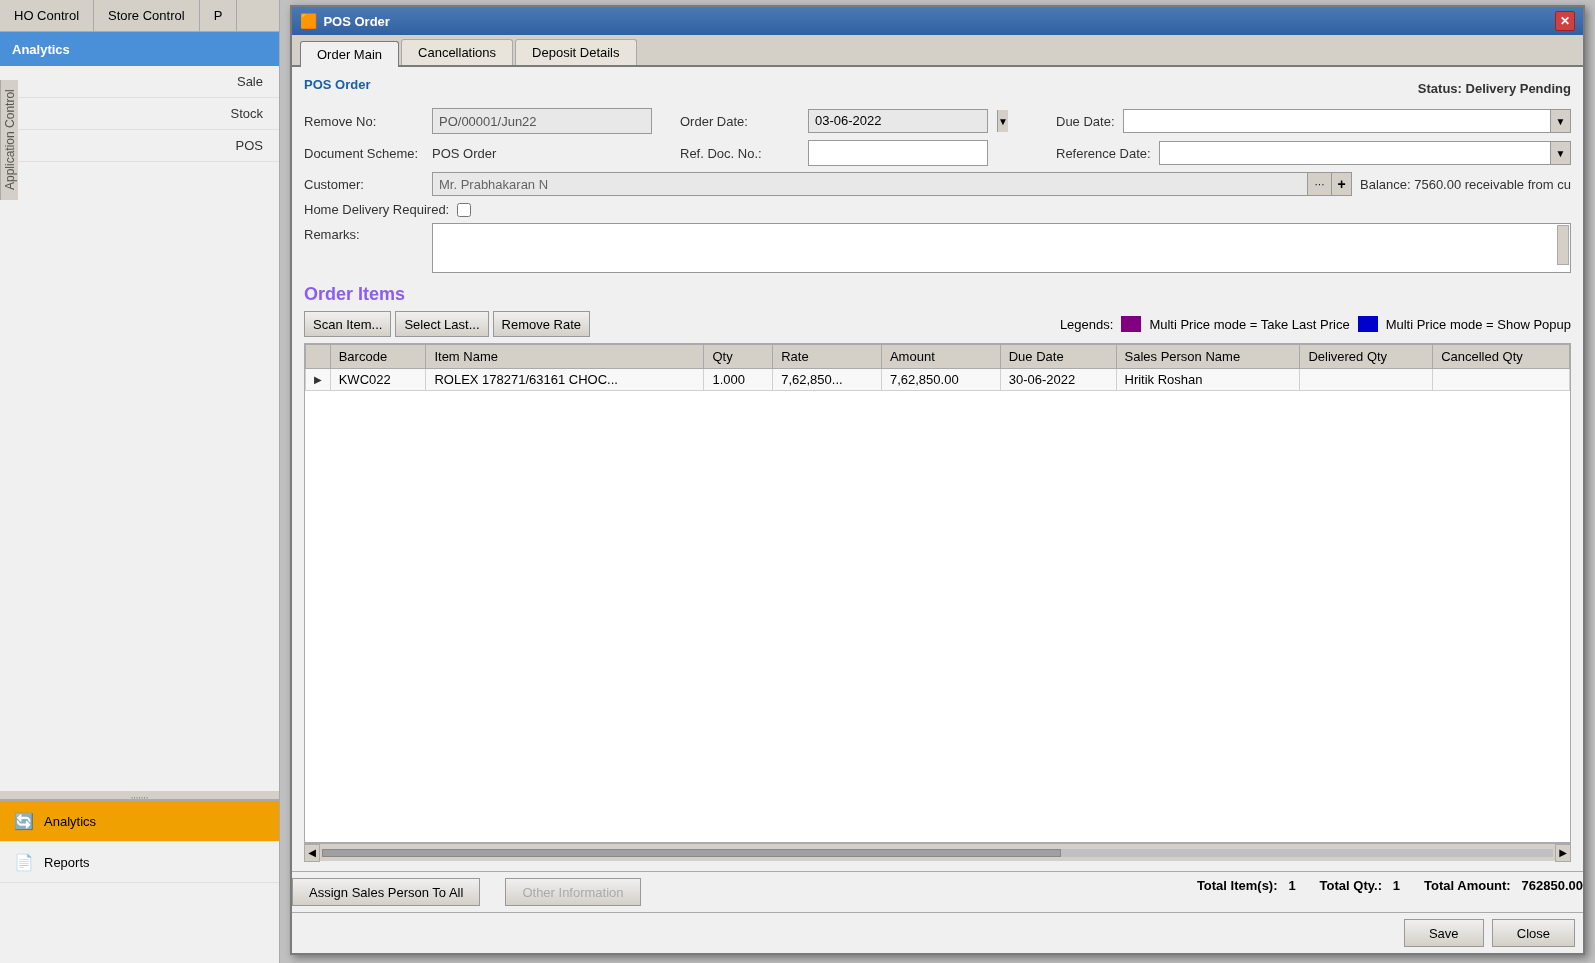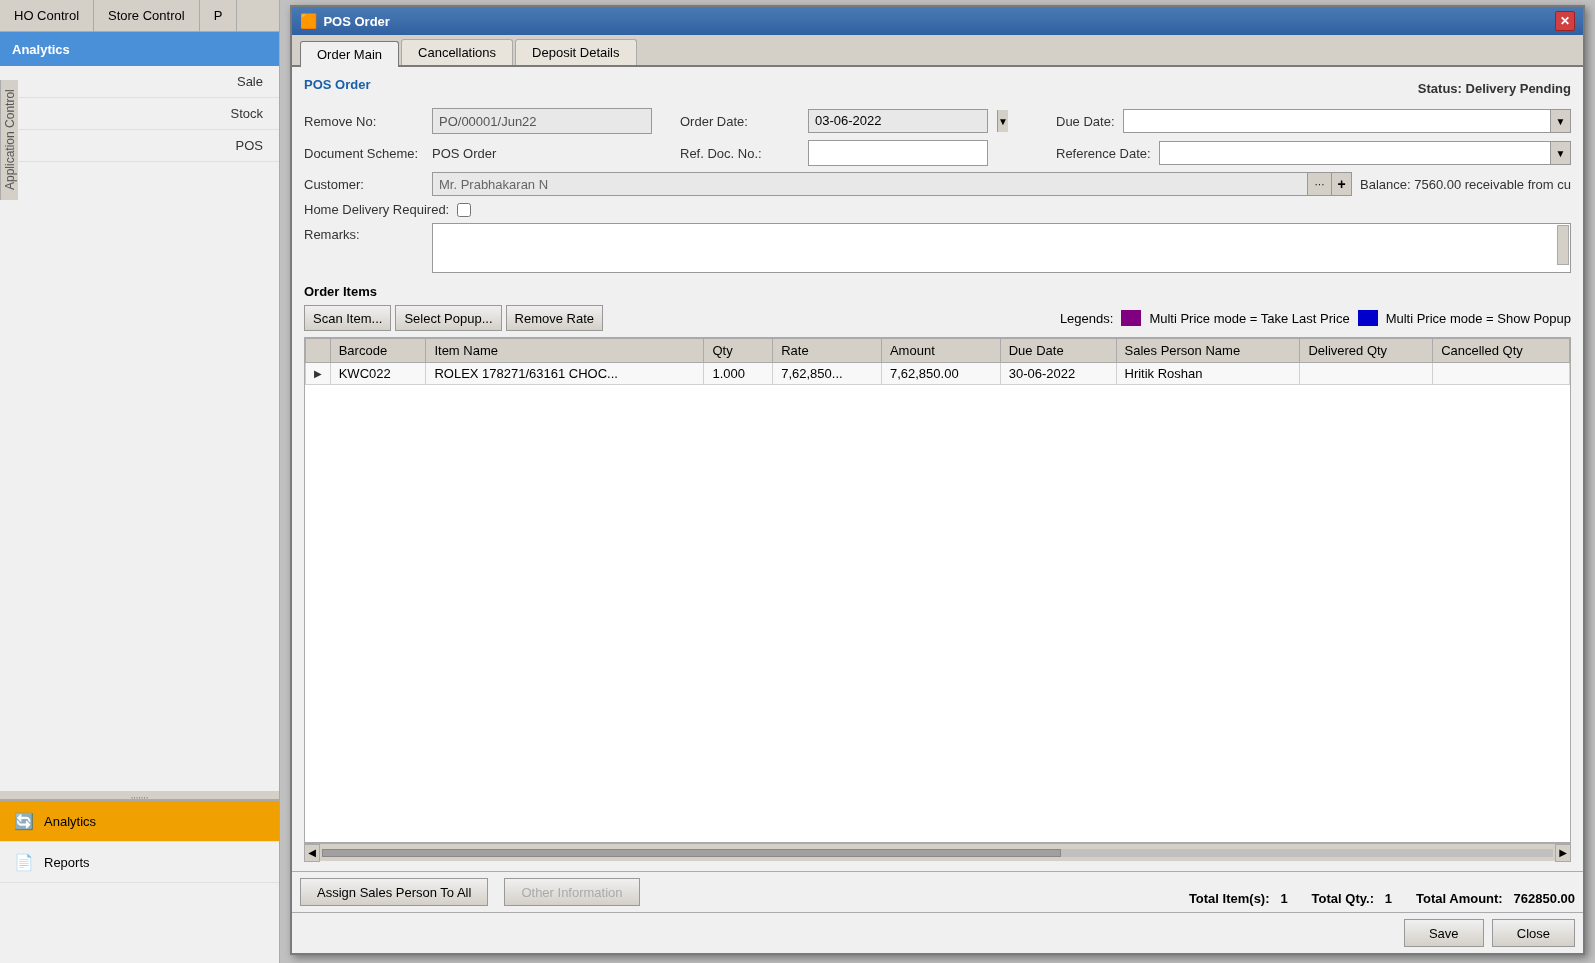--- a/index.html
+++ b/index.html
@@ -176,23 +176,23 @@
     .remarks-textarea {
       flex: 1;
       border: 1px solid #999;
       background: white;
       resize: none;
       font-size: 13px;
       padding: 4px;
       height: 50px;
     }
     .order-items-header {
-      color: #000000;
+      color: #8b5cf6;
       font-weight: bold;
-      font-size: 13px;
+      font-size: 18px;
       margin-bottom: 6px;
     }
     .toolbar-row {
       display: flex; align-items: center; gap: 4px; margin-bottom: 6px;
     }
     .toolbar-btn {
       padding: 3px 8px;
       border: 1px solid #999;
       background: linear-gradient(to bottom, #f0f0f0, #d4d0c8);
       cursor: pointer;
@@ -262,25 +262,25 @@
     }
     .table-scrollbar-thumb {
       position: absolute; left: 0; top: 0;
       width: 60%; height: 100%;
       background: #a0a0a0;
       border: 1px solid #888;
     }
 
     
     .dialog-footer-top {
-      display: flex; align-items: flex-end;
-      padding: 6px 8px;
+      display: flex; align-items: flex-start;
+      padding: 6px 0;
       background: #f0f0f0;
       border-top: 1px solid #aaa;
-      gap: 16px;
+      gap: 25px;
       flex-shrink: 0;
     }
     .footer-btn {
       padding: 4px 16px;
       border: 1px solid #999;
       background: linear-gradient(to bottom, #f0f0f0, #d4d0c8);
       cursor: pointer;
       font-size: 13px;
       height: 28px;
     }
@@ -426,21 +426,21 @@
         <div style="flex:1; position:relative;">
           <textarea class="remarks-textarea" style="width: 100%;"></textarea>
           <div style="position:absolute; right:2px; top:2px; width:12px; height:40px; background:#d4d0c8; border:1px solid #aaa; cursor:ns-resize;"></div>
         </div>
       </div>
 
       <div class="order-items-header">Order Items</div>
 
       <div class="toolbar-row">
         <button class="toolbar-btn">Scan Item...</button>
-        <button class="toolbar-btn">Select Popup...</button>
+        <button class="toolbar-btn">Select Last...</button>
         <button class="toolbar-btn">Remove Rate</button>
         <div class="legends-area">
           <span>Legends:</span>
           <div class="legend-box purple"></div>
           <span>Multi Price mode = Take Last Price</span>
           <div class="legend-box blue"></div>
           <span>Multi Price mode = Show Popup</span>
         </div>
       </div>
 

